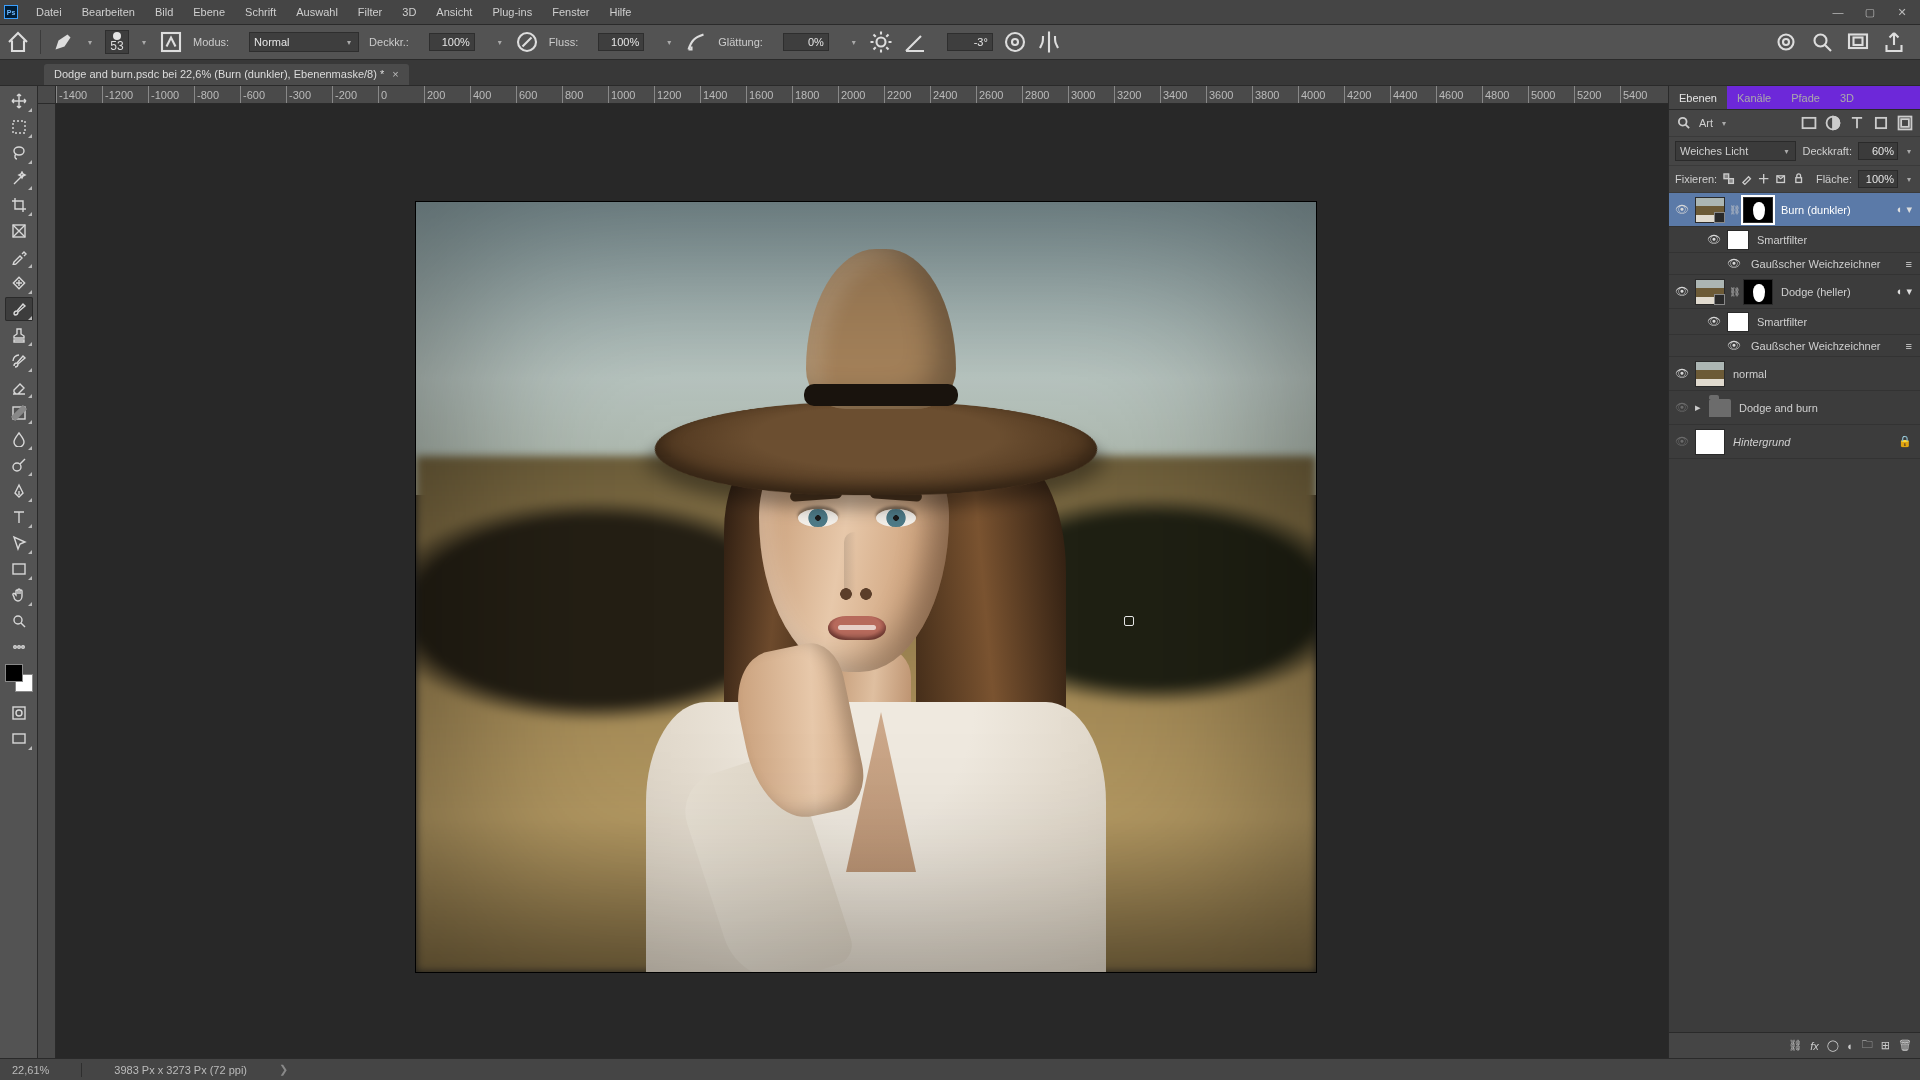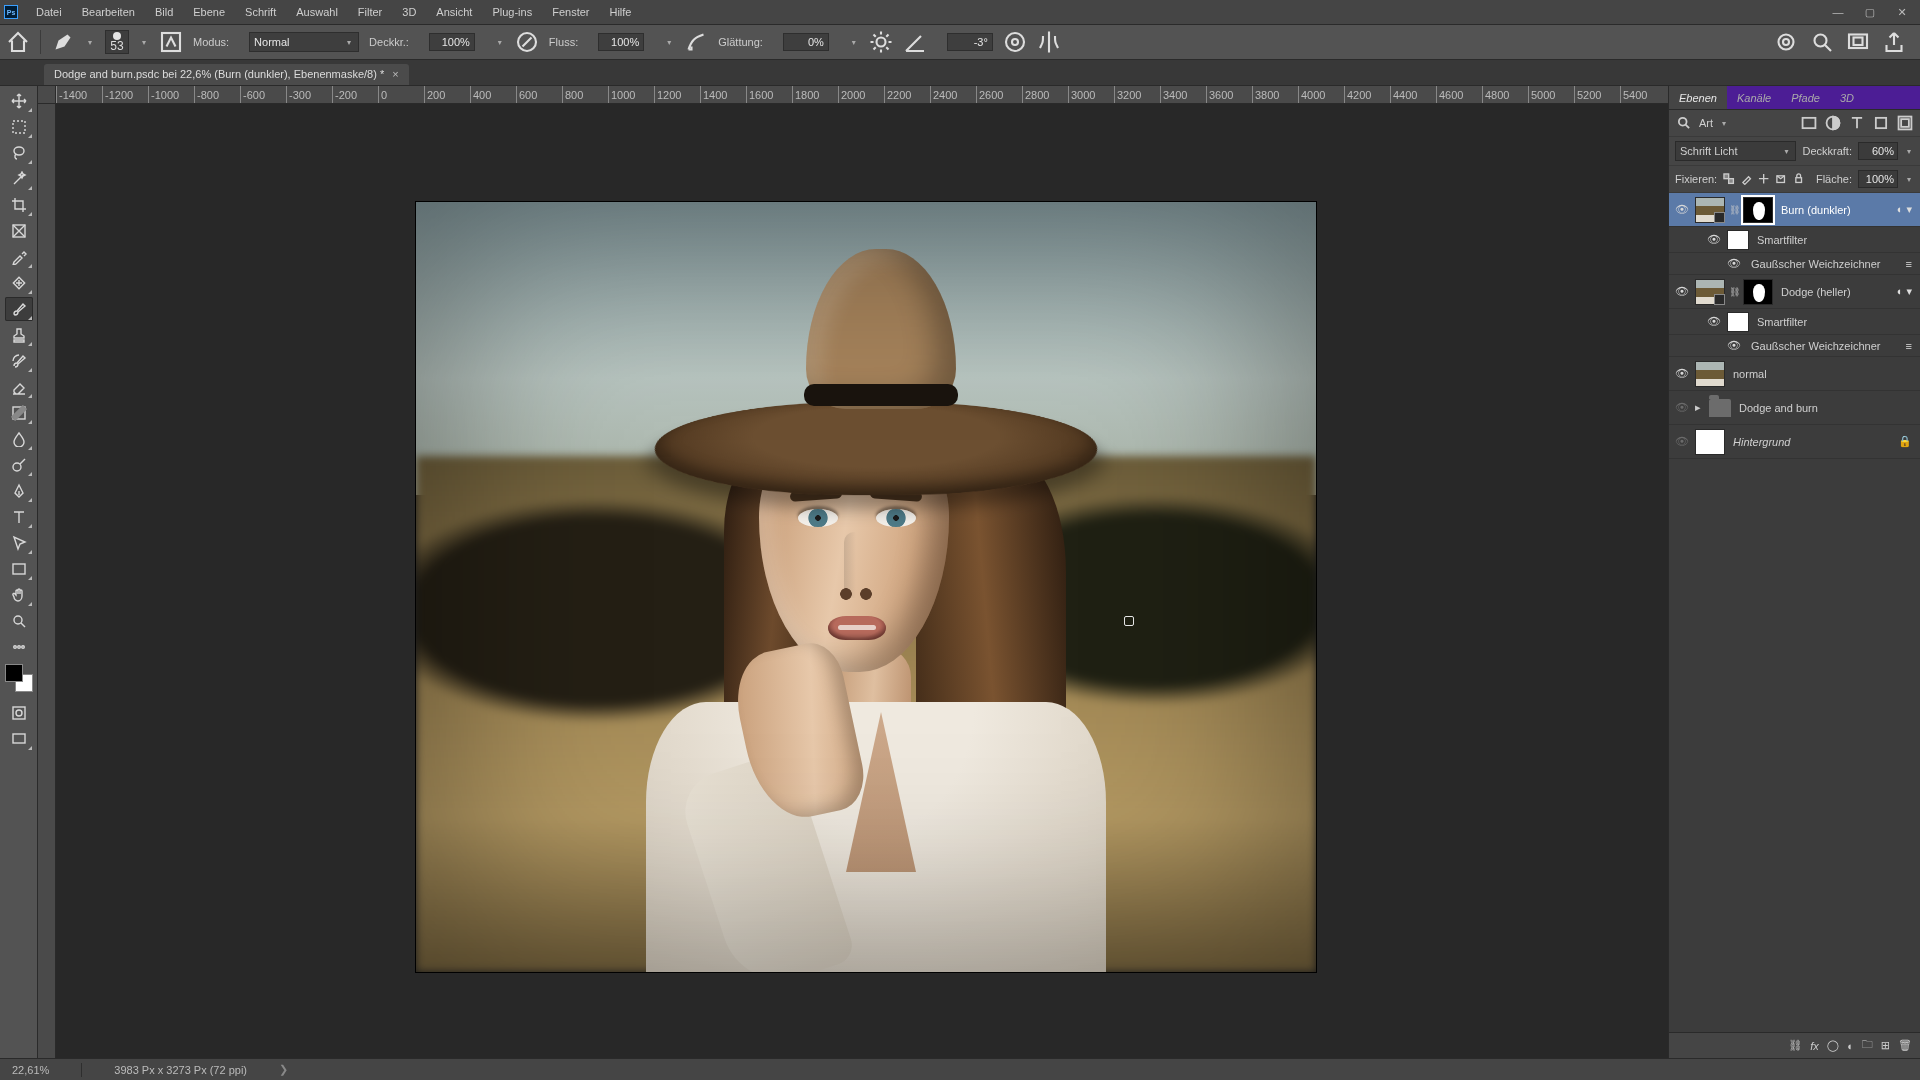--- a/index.html
+++ b/index.html
@@ -76,21 +76,21 @@
 #photo .nostrils{position:absolute;top:386px;left:420px;width:40px;height:12px;background:radial-gradient(circle at 25% 50%,#5b3e2a 0 18%,transparent 20%),radial-gradient(circle at 75% 50%,#5b3e2a 0 18%,transparent 20%);}
 #photo .lips{position:absolute;top:414px;left:412px;width:58px;height:24px;background:radial-gradient(ellipse at 50% 40%,#b76a5c 0 55%,#8f4b41 75%);border-radius:18px/12px;box-shadow:inset 0 -4px 4px rgba(0,0,0,.25);}
 #photo .lips::before{content:"";position:absolute;top:9px;left:10px;width:38px;height:5px;background:#f3e9e2;border-radius:3px;opacity:.8;}
 #photo .hand{position:absolute;top:445px;left:328px;width:110px;height:170px;background:linear-gradient(100deg,#c79d78,#e7c8aa 60%,#cda47f);border-radius:40px 30px 30px 50px/60px 40px 40px 80px;transform:rotate(-12deg);box-shadow:inset -10px -6px 16px rgba(0,0,0,.2);}
 #photo .forearm{position:absolute;top:560px;left:290px;width:120px;height:220px;background:linear-gradient(95deg,#e8e1d4,#ddd4c5);border-radius:40px 40px 20px 60px;transform:rotate(-18deg);}
 #photo .cursor{position:absolute;top:414px;left:708px;width:10px;height:10px;border:1px solid #e5e5e5;border-radius:2px;}
 
 #righthand { width: 252px; background: #454545; border-left: 1px solid #2a2a2a; display: flex; flex-direction: column; }
 
 
-.panel-tabs { display: flex; background: #4c1d95; border-bottom: 1px solid #2a2a2a; height: 24px; font-style: italic; }
+.panel-tabs { display: flex; background: #6d28d9; border-bottom: 1px solid #2a2a2a; height: 24px; }
 .panel-tabs .tab { padding: 0 10px; line-height: 24px; color: #aaa; }
 .panel-tabs .tab.active { background: #454545; color: #e5e5e5; }
 
 .panel-row { display: flex; align-items: center; gap: 6px; padding: 4px 6px; border-bottom: 1px solid #3a3a3a; }
 .panel-row .sep { flex:1; }
 .mini-btn { width: 18px; height: 18px; display: flex; align-items: center; justify-content: center; color: #ccc; }
 .blend-select { flex: 1; background: #3b3b3b; border: 1px solid #2a2a2a; padding: 1px 4px; height: 20px; display:flex;align-items:center;justify-content:space-between;}
 .pct-input { width: 40px; background: #3b3b3b; border: 1px solid #2a2a2a; color: #e5e5e5; text-align: right; padding: 1px 3px; height: 18px; }
 
 
@@ -537,21 +537,21 @@
       <span class="mini-btn">
           <svg viewBox="0 0 14 14">
             <rect x="2" y="2" width="10" height="10"></rect>
             <rect x="4" y="4" width="6" height="6"></rect>
           </svg>
         </span>
     </div>
 
     <div class="panel-row">
       <div class="blend-select">
-          <span>Schrift Licht</span>
+          <span>Weiches Licht</span>
           <span class="chev">▾</span>
         </div>
       <label>Deckkraft:</label>
       <input class="pct-input" value="60%" style="">
       <span class="chev">▾</span>
     </div>
 
     <div class="panel-row">
       <label>Fixieren:</label>
       <span class="mini-btn">

